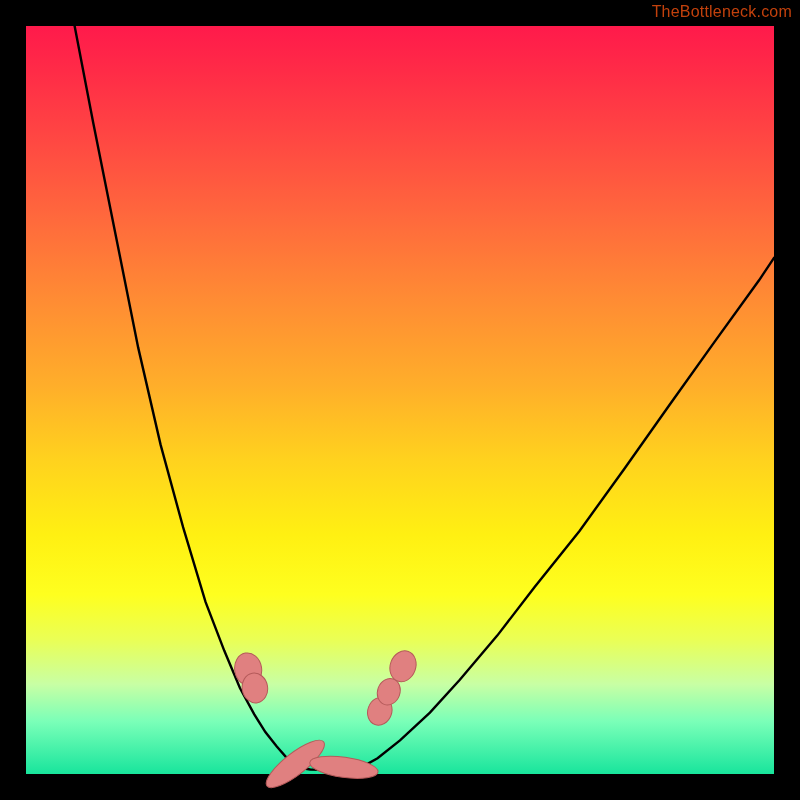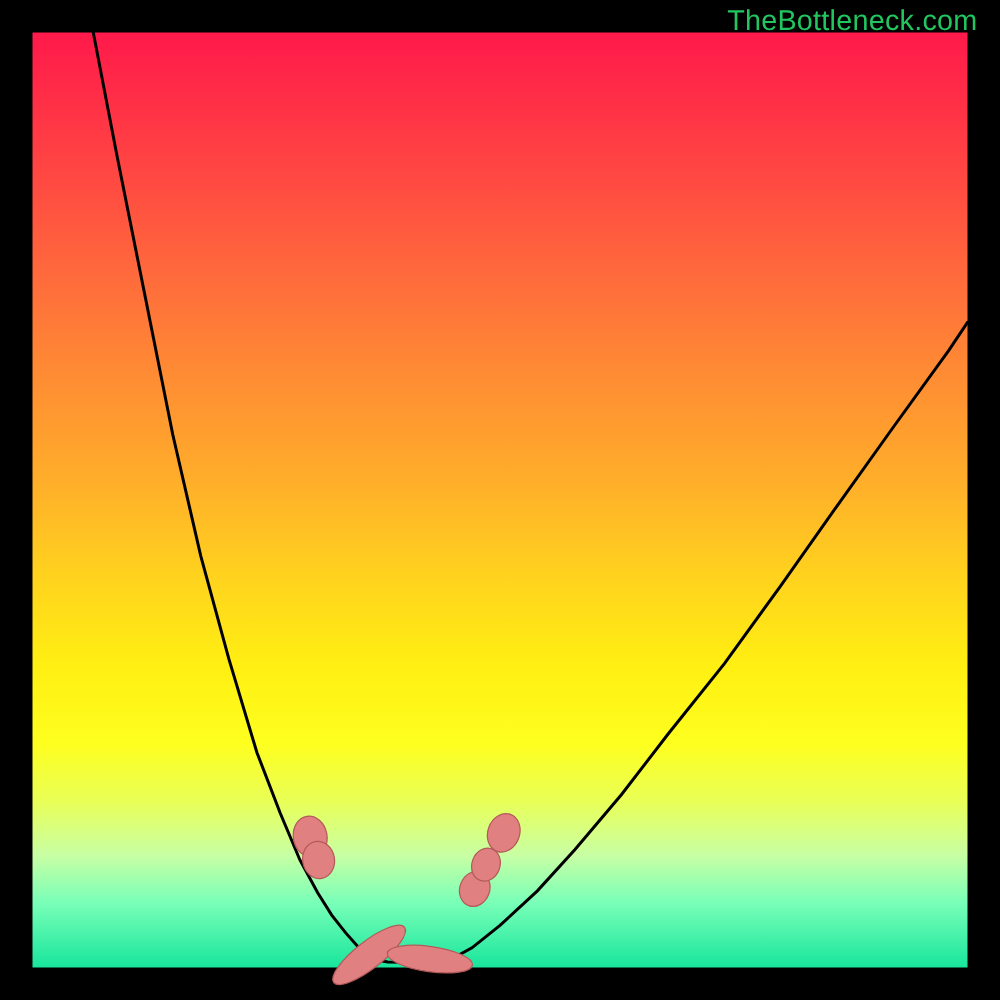--- a/index.html
+++ b/index.html
@@ -28,23 +28,23 @@
       #fff012 68%,
       #feff1f 76%,
       #eaff55 82%,
       #c8ffa4 88%,
       #7affb8 93%,
       #18e59c 100%);
   }
   .watermark {
     position: absolute;
     top: 3px;
-    right: 18px;
-    color: #22c55e;
-    font-size: 23px;
+    right: 8px;
+    color: #c2410c;
+    font-size: 16px;
     letter-spacing: 0.2px;
     font-weight: 500;
     pointer-events: none;
     user-select: none;
   }
   svg.overlay {
     position: absolute;
     left: 0;
     top: 0;
     width: 748px;

